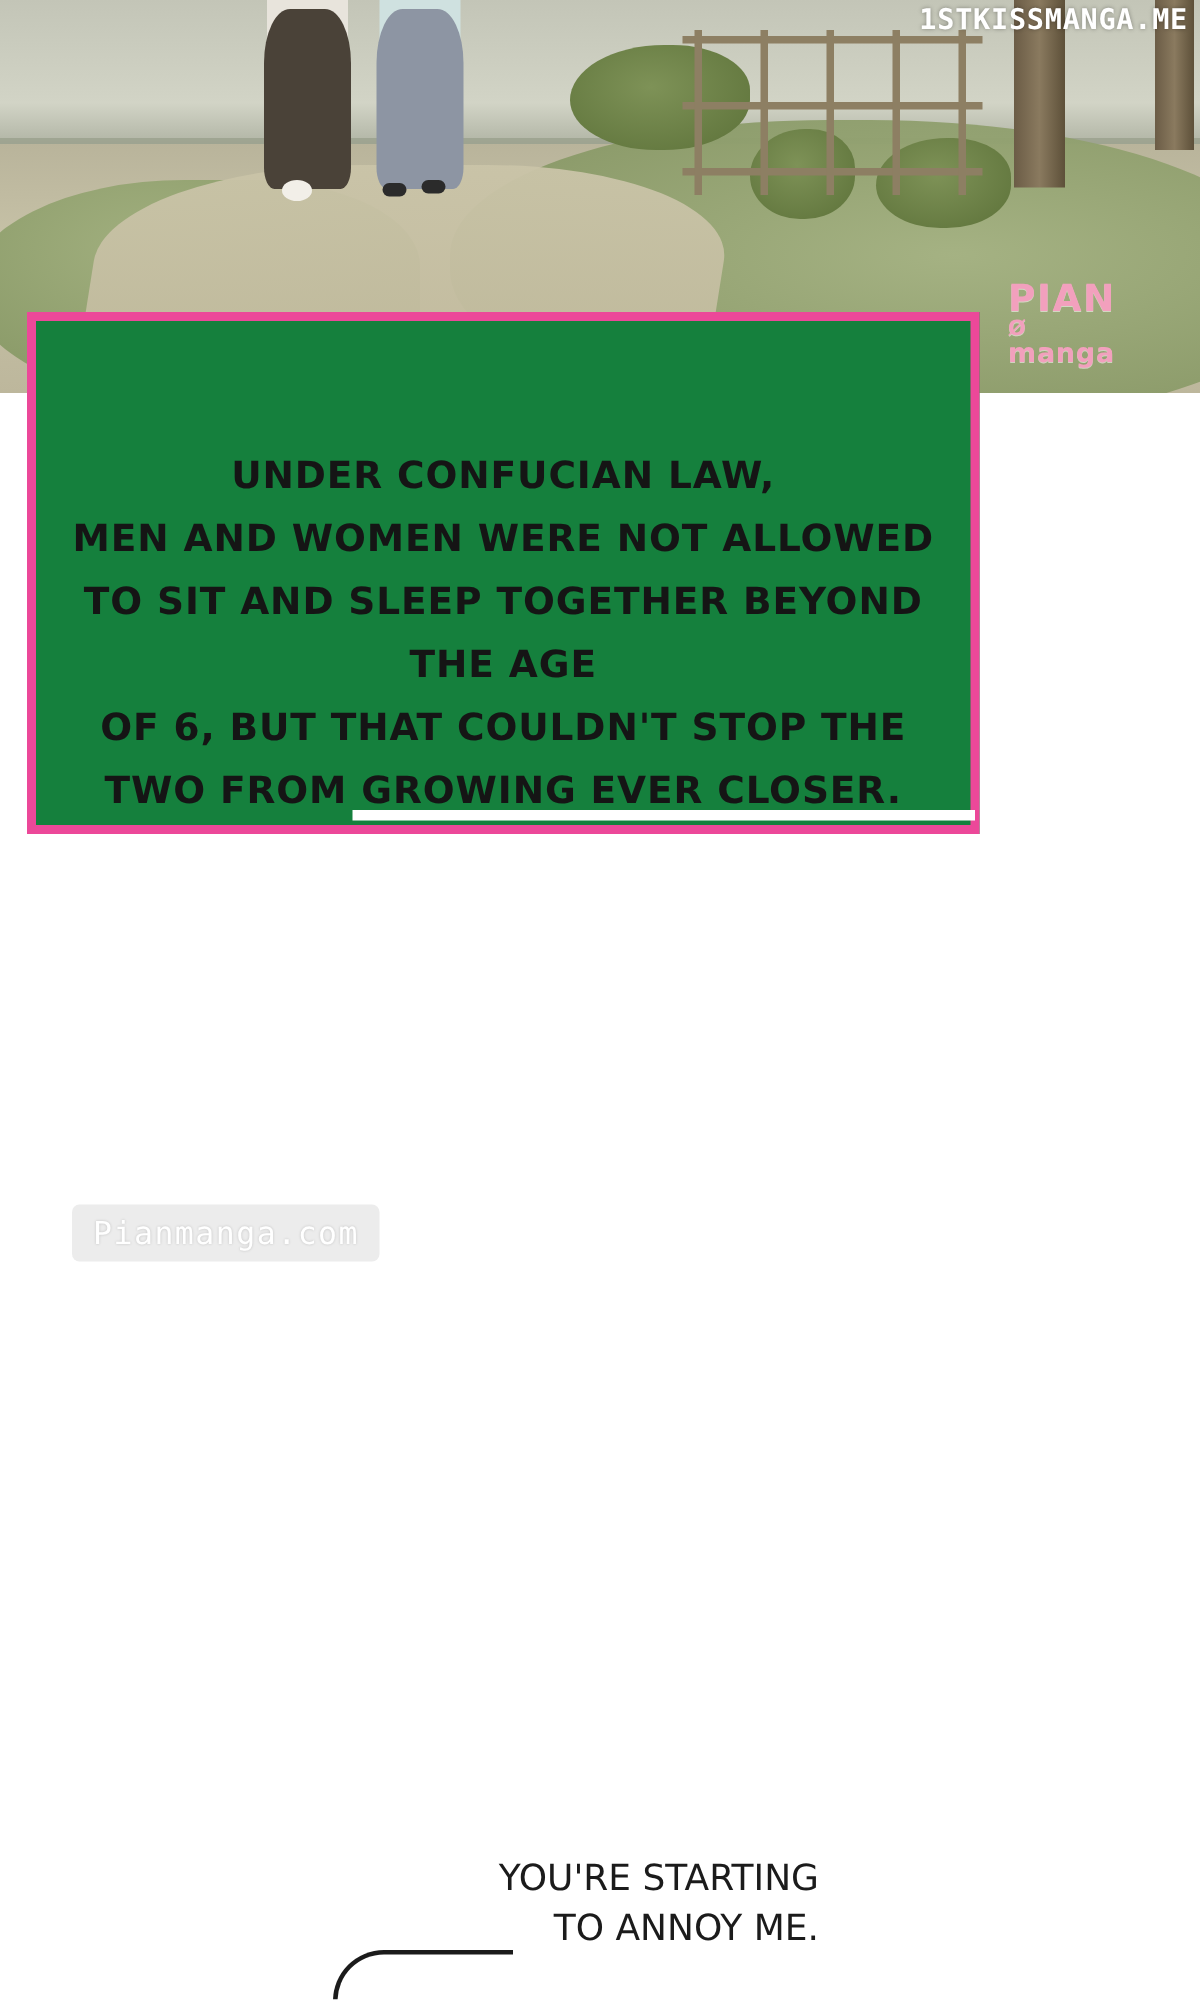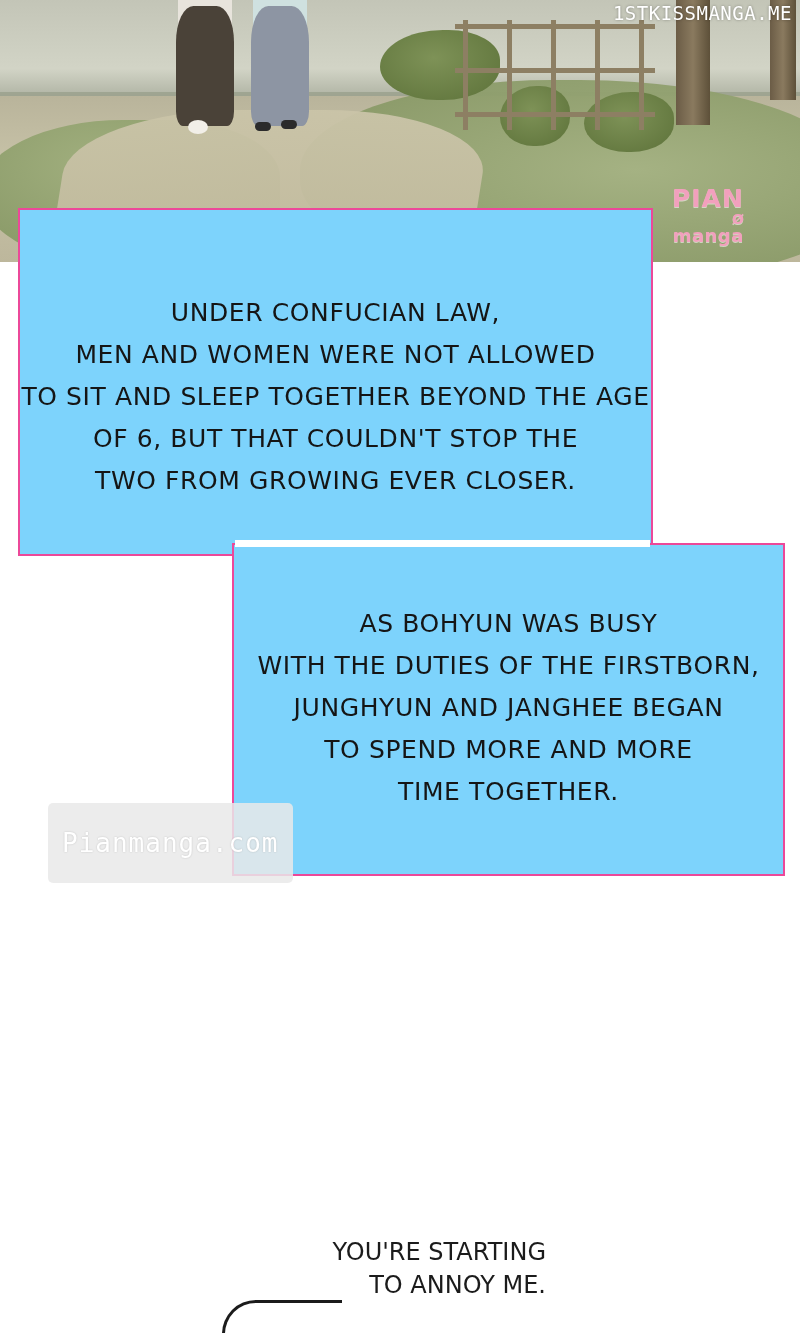--- a/index.html
+++ b/index.html
@@ -134,57 +134,58 @@
 
   
   .wm-top {
     position: absolute;
     right: 8px;
     top: 2px;
     color: #ffffff;
     font-family: "DejaVu Sans Mono", monospace;
     font-size: 19px;
     letter-spacing: .5px;
-    font-weight: 400;
+    font-weight: 700;
     text-shadow: 0 0 3px rgba(0,0,0,.35);
   }
   .wm-pian {
     position: absolute;
     left: 672px;
     top: 186px;
-    text-align: right;
+    text-align: left;
     line-height: 1.05;
     font-family: "DejaVu Sans", sans-serif;
     font-weight: 700;
     color: #f2a0bd;
     text-shadow: 0 1px 0 rgba(255,255,255,.55);
   }
   .wm-pian .l1 { font-size: 25px; letter-spacing: 1px; }
   .wm-pian .l2 { font-size: 14px; }
   .wm-pian .l3 { font-size: 18px; letter-spacing: .5px; }
   .wm-box {
     position: absolute;
     left: 48px;
     top: 803px;
-    padding: 25px 14px;
+    padding: 7px 14px;
     background: rgba(233,233,233,.85);
     border-radius: 5px;
     color: #ffffff;
     font-family: "DejaVu Sans Mono", monospace;
-    font-size: 26px;
+    font-size: 21px;
     letter-spacing: 1px;
     text-shadow: 0 0 2px rgba(0,0,0,.18);
   }
 
   
   .panel {
     position: absolute;
-    background: #7dd3fc;
-    border: 2px solid #ec4899;
+    background: #15803d;
+    border: 6px solid #ec4899;
     box-sizing: border-box;
+    font-weight: bold;
   }
   .panel-1 {
     left: 18px;
     top: 208px;
     width: 635px;
     height: 348px;
   }
   .panel-2 {
     left: 232px;
     top: 543px;
@@ -295,27 +296,20 @@
   </div>
 
   <div class="panel panel-1">
     <div class="panel-text">UNDER CONFUCIAN LAW,
 MEN AND WOMEN WERE NOT ALLOWED
 TO SIT AND SLEEP TOGETHER BEYOND THE AGE
 OF 6, BUT THAT COULDN'T STOP THE
 TWO FROM GROWING EVER CLOSER.</div>
   </div>
 
-  <div class="panel panel-2">
-    <div class="panel-text">AS BOHYUN WAS BUSY
-WITH THE DUTIES OF THE FIRSTBORN,
-JUNGHYUN AND JANGHEE BEGAN
-TO SPEND MORE AND MORE
-TIME TOGETHER.</div>
-  </div>
 
   <div class="seam-a"></div>
 
   <div class="wm-box">Pianmanga.com</div>
 
   <div class="speech">YOU'RE STARTING
 TO ANNOY ME.</div>
   <div class="bubble-tail"></div>
 
 </div>

